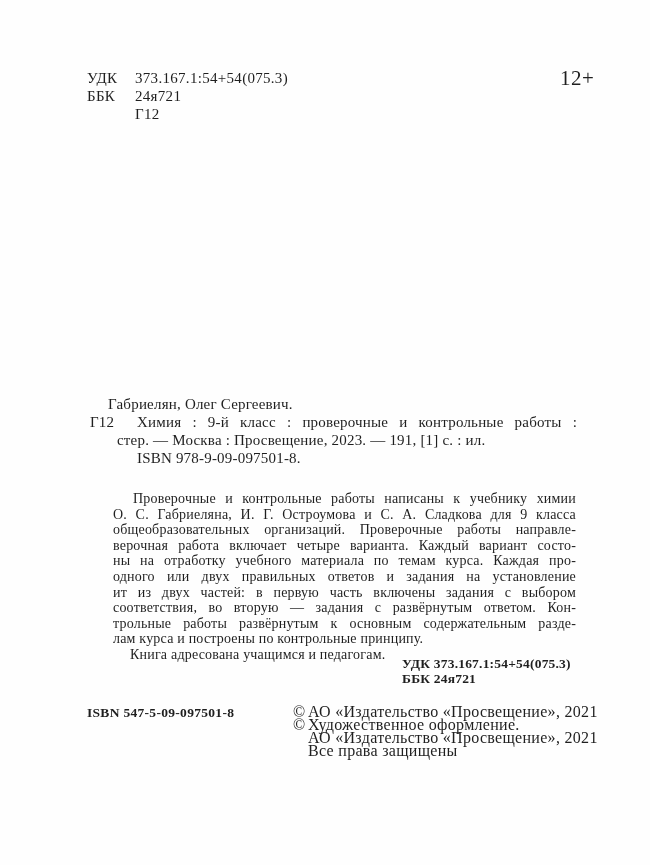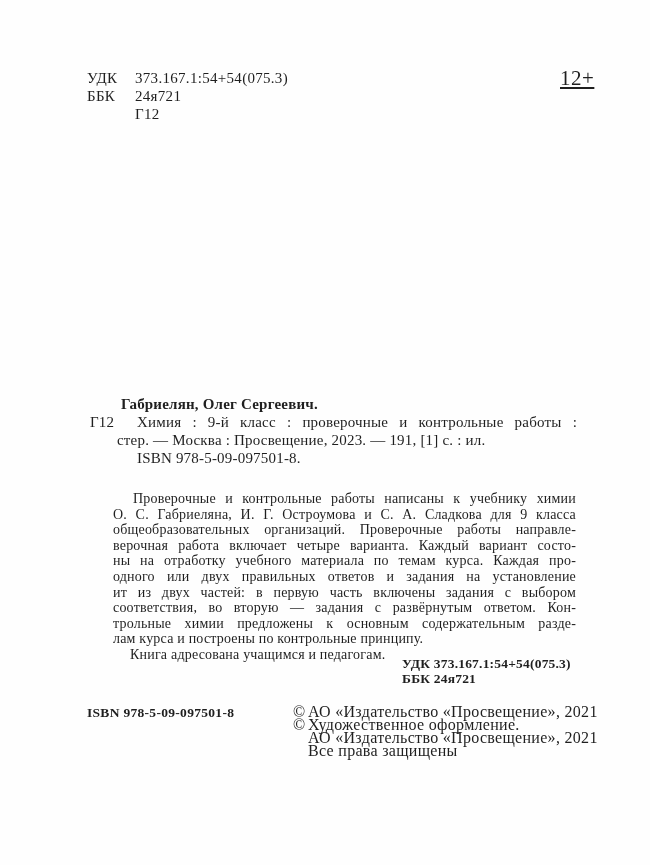--- a/index.html
+++ b/index.html
@@ -24,33 +24,32 @@
   }
   .code-row { white-space: nowrap; }
   .code-label { display: inline-block; width: 48px; }
   
   .age-badge {
     position: absolute;
     left: 560px;
     top: 66px;
     font-size: 21px;
     letter-spacing: 0.5px;
-    text-decoration: underline;
   }
   
   .catalog {
     position: absolute;
     left: 90px;
     top: 395px;
     width: 487px;
     font-size: 15px;
     line-height: 18px;
     letter-spacing: 0.2px;
   }
-  .author { font-weight: bold; margin-left: 31px; }
+  .author { font-weight: normal; margin-left: 18px; }
   .bib { position: relative; padding-left: 27px; }
   .bib-code { position: absolute; left: 0; top: 0; }
   .indent1 { text-indent: 20px; }
   .isbn-line { margin-left: 20px; }
   .just { text-align: justify; text-align-last: justify; }
   
   .annotation {
     position: absolute;
     left: 113px;
     top: 491px;
@@ -109,44 +108,44 @@
   </div>
 
   <div class="age-badge">12+</div>
 
   <div class="catalog">
     <div class="author">Габриелян, Олег Сергеевич.</div>
     <div class="bib">
       <span class="bib-code">Г12</span>
       <div class="bib-line just indent1">Химия : 9-й класс : проверочные и контрольные работы :</div>
       <div class="bib-line">стер. — Москва : Просвещение, 2023. — 191, [1] с. : ил.</div>
-      <div class="bib-line isbn-line">ISBN 978-5-09-097501-8.</div>
+      <div class="bib-line isbn-line">ISBN 978-9-09-097501-8.</div>
     </div>
   </div>
 
   <div class="annotation">
     <div class="ann-line just indent1">Проверочные и контрольные работы написаны к учебнику химии</div>
     <div class="ann-line just">О. С. Габриеляна, И. Г. Остроумова и С. А. Сладкова для 9 класса</div>
     <div class="ann-line just">общеобразовательных организаций. Проверочные работы направле-</div>
     <div class="ann-line just">верочная работа включает четыре варианта. Каждый вариант состо-</div>
     <div class="ann-line just">ны на отработку учебного материала по темам курса. Каждая про-</div>
     <div class="ann-line just">одного или двух правильных ответов и задания на установление</div>
     <div class="ann-line just">ит из двух частей: в первую часть включены задания с выбором</div>
     <div class="ann-line just">соответствия, во вторую — задания с развёрнутым ответом. Кон-</div>
-    <div class="ann-line just">трольные химии предложены к основным содержательным разде-</div>
+    <div class="ann-line just">трольные работы развёрнутым к основным содержательным разде-</div>
     <div class="ann-line">лам курса и построены по контрольные принципу.</div>
     <div class="ann-line closing-line">Книга адресована учащимся и педагогам.</div>
   </div>
 
   <div class="imprint-codes">
     <div>УДК 373.167.1:54+54(075.3)</div>
     <div>ББК 24я721</div>
   </div>
 
-  <div class="footer-isbn">ISBN 978-5-09-097501-8</div>
+  <div class="footer-isbn">ISBN 547-5-09-097501-8</div>
 
   <div class="copyright">
     <div class="c-row">
       <span class="c-sym">©</span><span>АО «Издательство «Просвещение», 2021</span>
     </div>
     <div class="c-row">
       <span class="c-sym">©</span><span>Художественное оформление.</span>
     </div>
     <div class="c-row">
       <span class="c-sym"></span><span>АО «Издательство «Просвещение», 2021</span>

